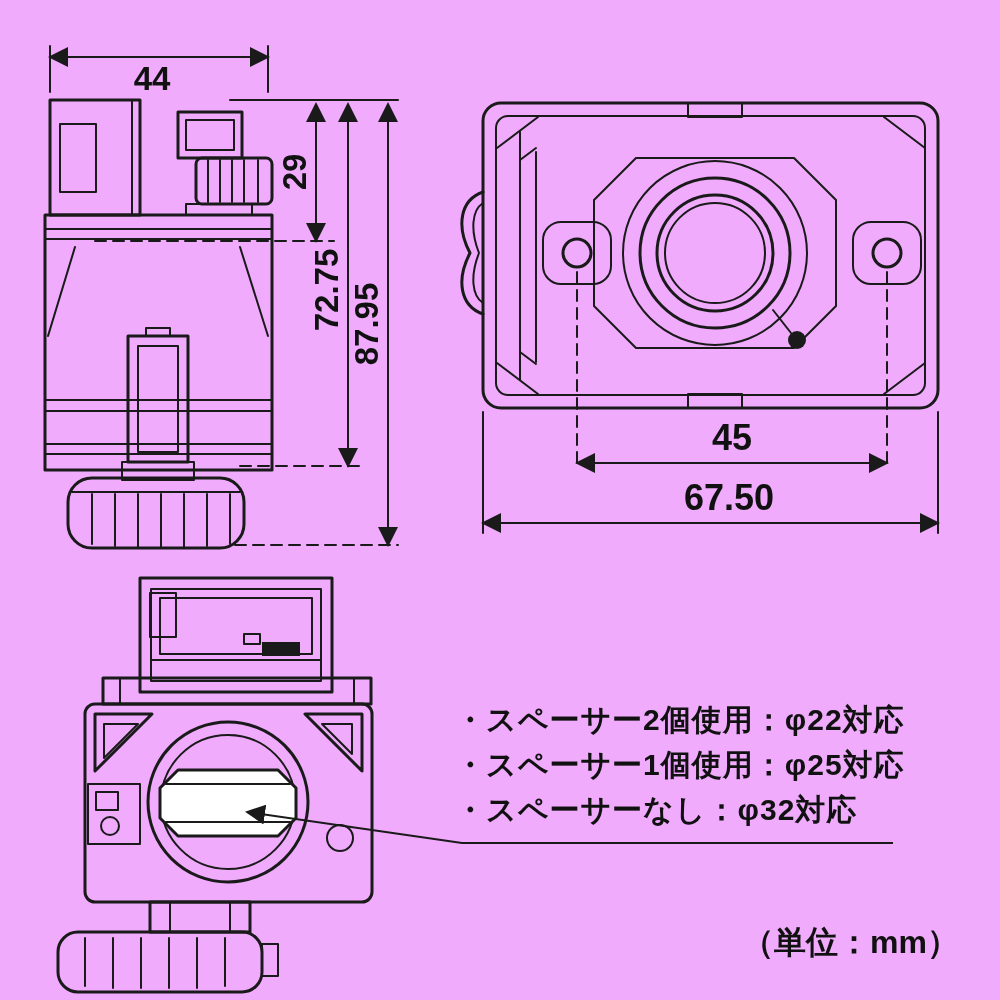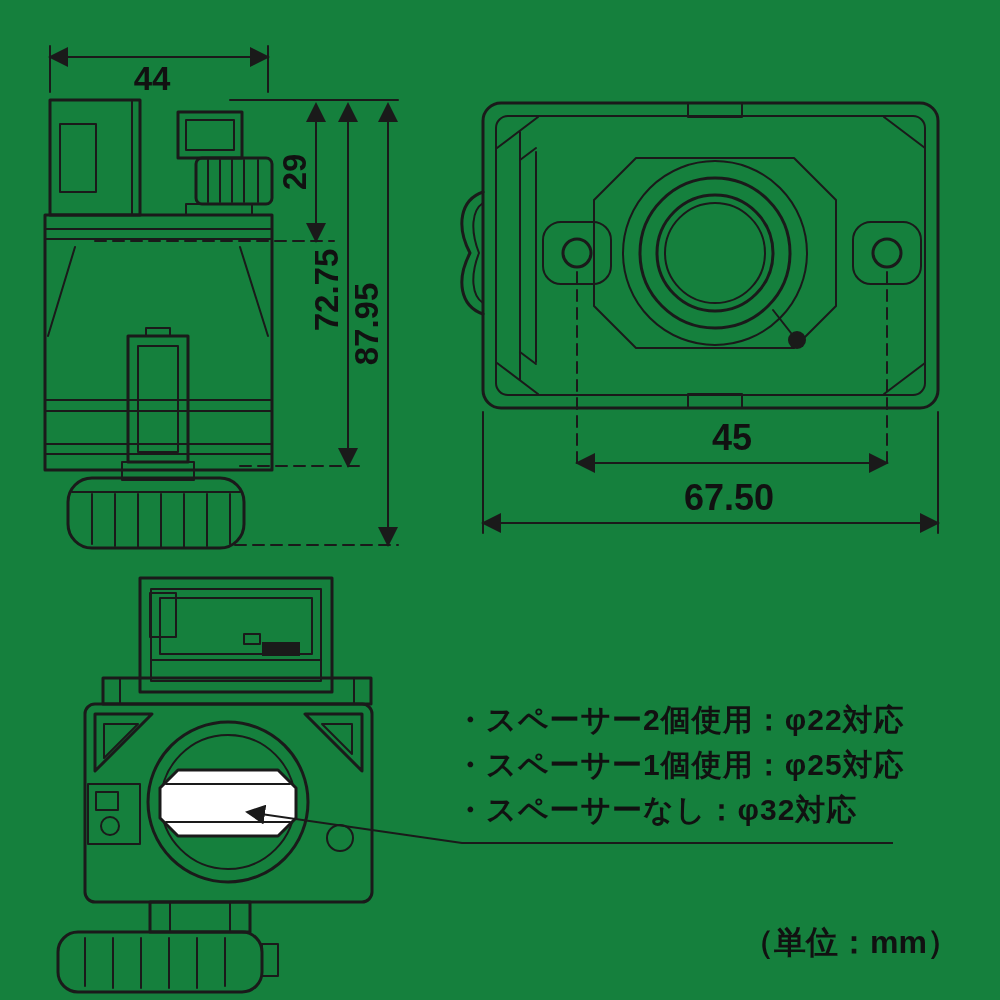--- a/index.html
+++ b/index.html
@@ -1,16 +1,16 @@
 <!DOCTYPE html>
 <html><head>
 <meta charset="utf-8">
 <style>
   html,body { margin:0; padding:0; background:#ffffff; }
-  .page { width:1000px; height:1000px; position:relative; background:#15803d; overflow:hidden; }
+  .page { width:1000px; height:1000px; position:relative; background:#f0abfc; overflow:hidden; }
   svg { display:block; }
   .s3 { fill:none; stroke:#1a1a1a; stroke-width:3; stroke-linejoin:round; stroke-linecap:round; }
   .s2 { fill:none; stroke:#1a1a1a; stroke-width:2; stroke-linejoin:round; stroke-linecap:round; }
   .dash { stroke-dasharray:11 7; }
   .dim { fill:none; stroke:#1a1a1a; stroke-width:2; }
   .fillb { fill:#1a1a1a; stroke:none; }
   text { fill:#111111; font-family:"Liberation Sans","DejaVu Sans",sans-serif; }
   .num  { font-size:33px; font-weight:600; }
   .numL { font-size:36px; font-weight:600; }
   .jp   { font-size:30px; font-weight:700; letter-spacing:1px; }

